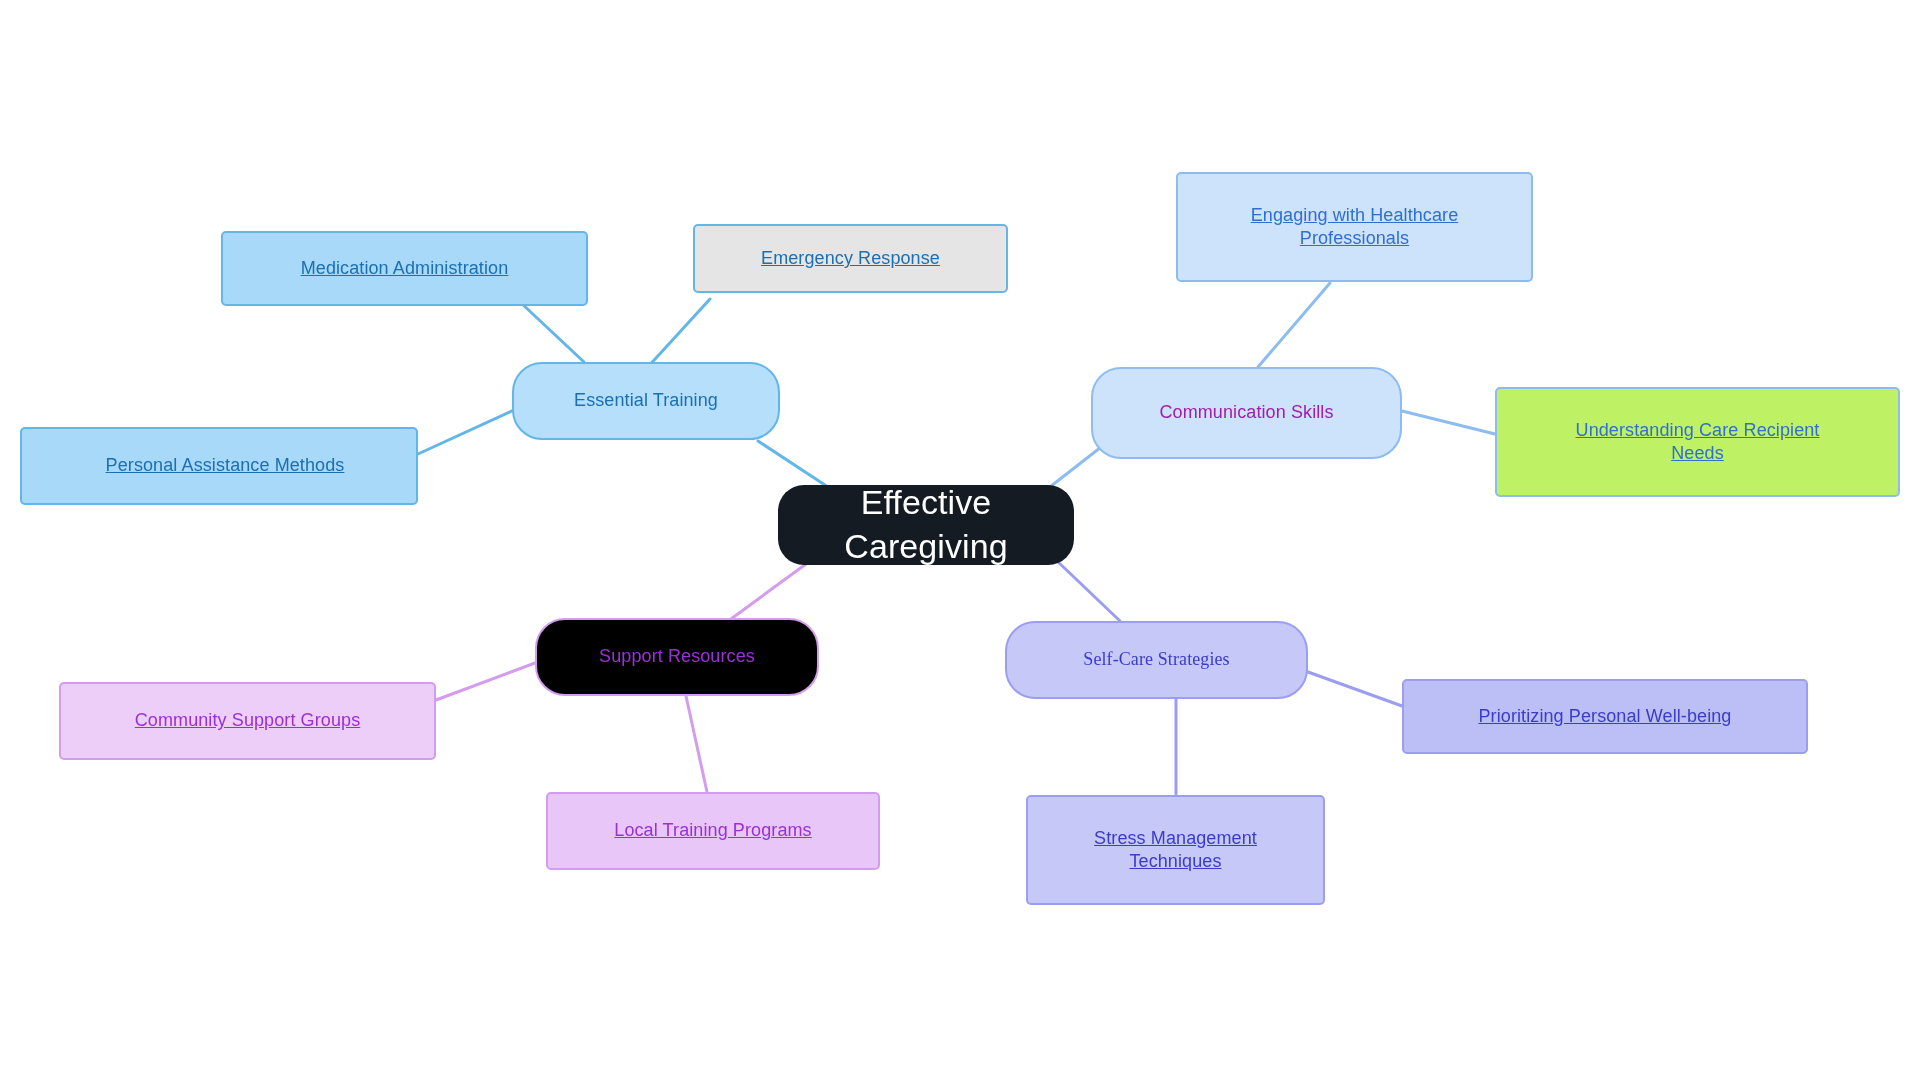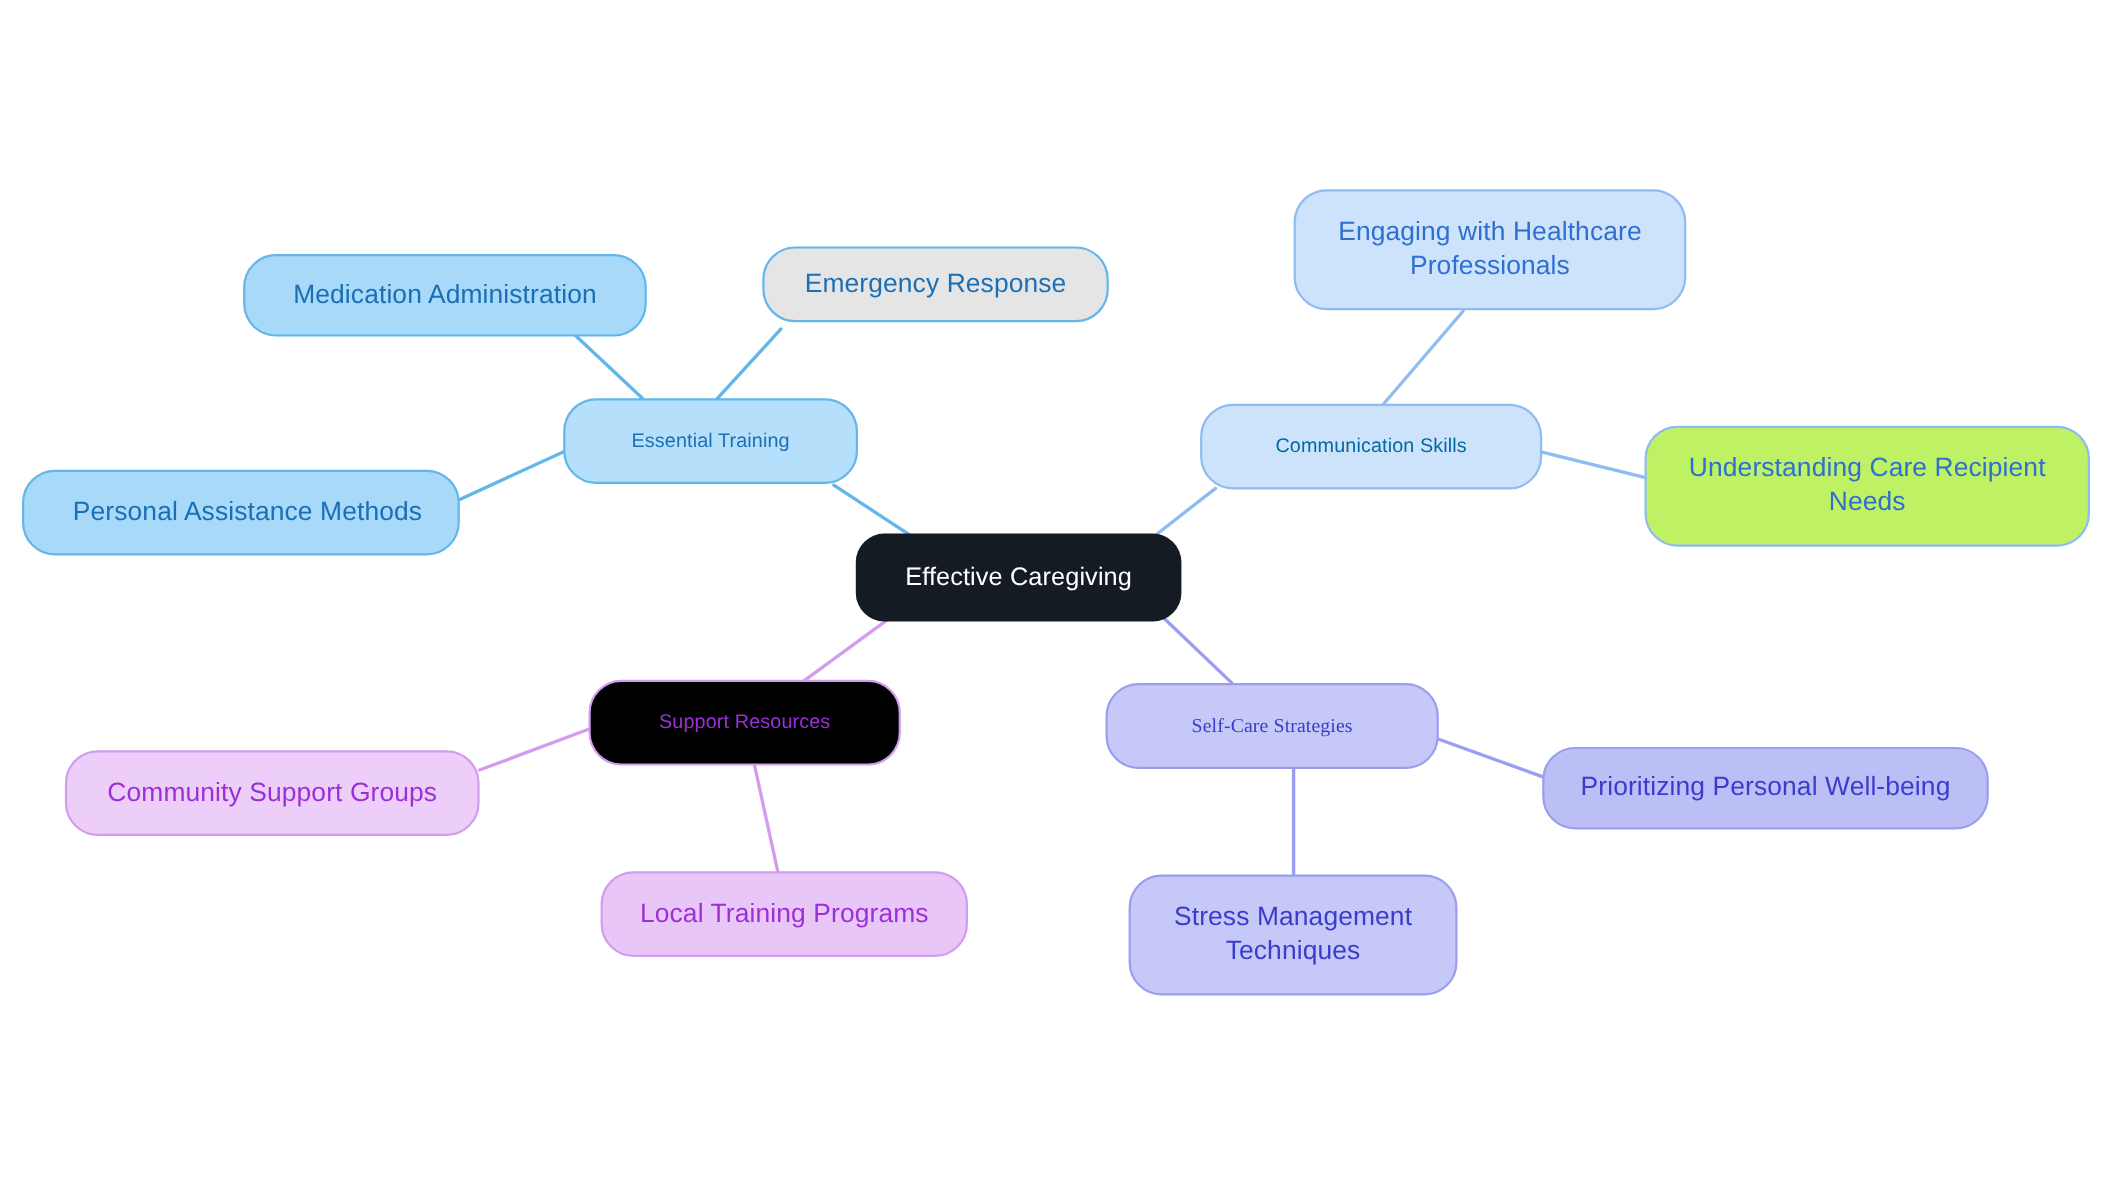--- a/index.html
+++ b/index.html
@@ -35,32 +35,33 @@
     text-align: center;
     border-style: solid;
     border-width: 2px;
     white-space: pre-line;
     line-height: 1.28;
     letter-spacing: 0.1px;
   }
   .node-root {
     border-radius: 26px;
     border-width: 0px;
-    font-size: 23px;
+    font-size: 34px;
     color: #ffffff;
     background: #141b22;
     border-color: #141b22;
   }
   .node-branch {
     border-radius: 30px;
     font-size: 18px;
   }
   .node-leaf {
-    border-radius: 30px;
-    font-size: 24px;
+    border-radius: 5px;
+    font-size: 18px;
+    text-decoration: underline;
   }
 </style>
 </head>
 <body>
 
 <div id="canvas" style="background: rgb(255, 255, 255);">
   <svg id="edge-layer" viewBox="0 0 1920 1083">
       <line x1="758" y1="441" x2="828" y2="487" stroke="#62b6e8" stroke-width="3" stroke-linecap="round"></line>
       <line x1="520" y1="302" x2="584" y2="362" stroke="#62b6e8" stroke-width="3" stroke-linecap="round"></line>
       <line x1="710" y1="299" x2="646" y2="369" stroke="#62b6e8" stroke-width="3" stroke-linecap="round"></line>
@@ -74,21 +75,21 @@
       <line x1="806" y1="564" x2="720" y2="627" stroke="#d49cef" stroke-width="3" stroke-linecap="round"></line>
       <line x1="535" y1="663" x2="436" y2="700" stroke="#d49cef" stroke-width="3" stroke-linecap="round"></line>
       <line x1="686" y1="696" x2="707" y2="792" stroke="#d49cef" stroke-width="3" stroke-linecap="round"></line>
     </svg>
   <div id="node-layer">
       <div class="node node-root" style="left: 778px; top: 485px; width: 296px; height: 80px; background: rgb(20, 27, 34); color: rgb(255, 255, 255); border-color: rgb(20, 27, 34);">Effective Caregiving</div>
       <div class="node node-branch" style="left: 512px; top: 362px; width: 268px; height: 78px; background: rgb(181, 223, 250); color: rgb(26, 111, 181); border-color: rgb(98, 182, 232);">Essential Training</div>
       <div class="node node-leaf" style="left: 221px; top: 231px; width: 367px; height: 75px; background: rgb(168, 217, 248); color: rgb(26, 111, 181); border-color: rgb(98, 182, 232);">Medication Administration</div>
       <div class="node node-leaf" style="left: 693px; top: 224px; width: 315px; height: 69px; background: #e5e5e5; color: rgb(26, 111, 181); border-color: rgb(98, 182, 232);">Emergency Response</div>
       <div class="node node-leaf" style="left: 20px; top: 427px; width: 398px; height: 78px; background: rgb(168, 217, 248); color: rgb(26, 111, 181); border-color: rgb(98, 182, 232); padding-left: 12px;">Personal Assistance Methods</div>
-      <div class="node node-branch" style="left: 1091px; top: 367px; width: 311px; height: 78px; background: rgb(205, 226, 251); color: #0369a1; border-color: rgb(141, 188, 240);">Communication Skills</div>
+      <div class="node node-branch" style="left: 1091px; top: 367px; width: 311px; height: 92px; background: rgb(205, 226, 251); color: #a21caf; border-color: rgb(141, 188, 240);">Communication Skills</div>
       <div class="node node-leaf" style="left: 1176px; top: 172px; width: 357px; height: 110px; background: rgb(205, 226, 251); color: rgb(47, 111, 208); border-color: rgb(141, 188, 240);">Engaging with Healthcare
 Professionals</div>
       <div class="node node-leaf" style="left: 1495px; top: 387px; width: 405px; height: 110px; background: #bef264; color: rgb(47, 111, 208); border-color: rgb(141, 188, 240);">Understanding Care Recipient
 Needs</div>
       <div class="node node-branch" style="left: 1005px; top: 621px; width: 303px; height: 78px; background: rgb(198, 200, 247); color: rgb(58, 60, 203); border-color: rgb(155, 157, 240); font-family: Liberation Serif, serif;">Self-Care Strategies</div>
       <div class="node node-leaf" style="left: 1402px; top: 679px; width: 406px; height: 75px; background: rgb(188, 190, 246); color: rgb(58, 60, 203); border-color: rgb(155, 157, 240);">Prioritizing Personal Well-being</div>
       <div class="node node-leaf" style="left: 1026px; top: 795px; width: 299px; height: 110px; background: rgb(198, 200, 247); color: rgb(58, 60, 203); border-color: rgb(155, 157, 240);">Stress Management
 Techniques</div>
       <div class="node node-branch" style="left: 535px; top: 618px; width: 284px; height: 78px; background: #000000; color: rgb(155, 48, 217); border-color: rgb(212, 156, 239);">Support Resources</div>
       <div class="node node-leaf" style="left: 59px; top: 682px; width: 377px; height: 78px; background: rgb(236, 206, 248); color: rgb(155, 48, 217); border-color: rgb(212, 156, 239);">Community Support Groups</div>

